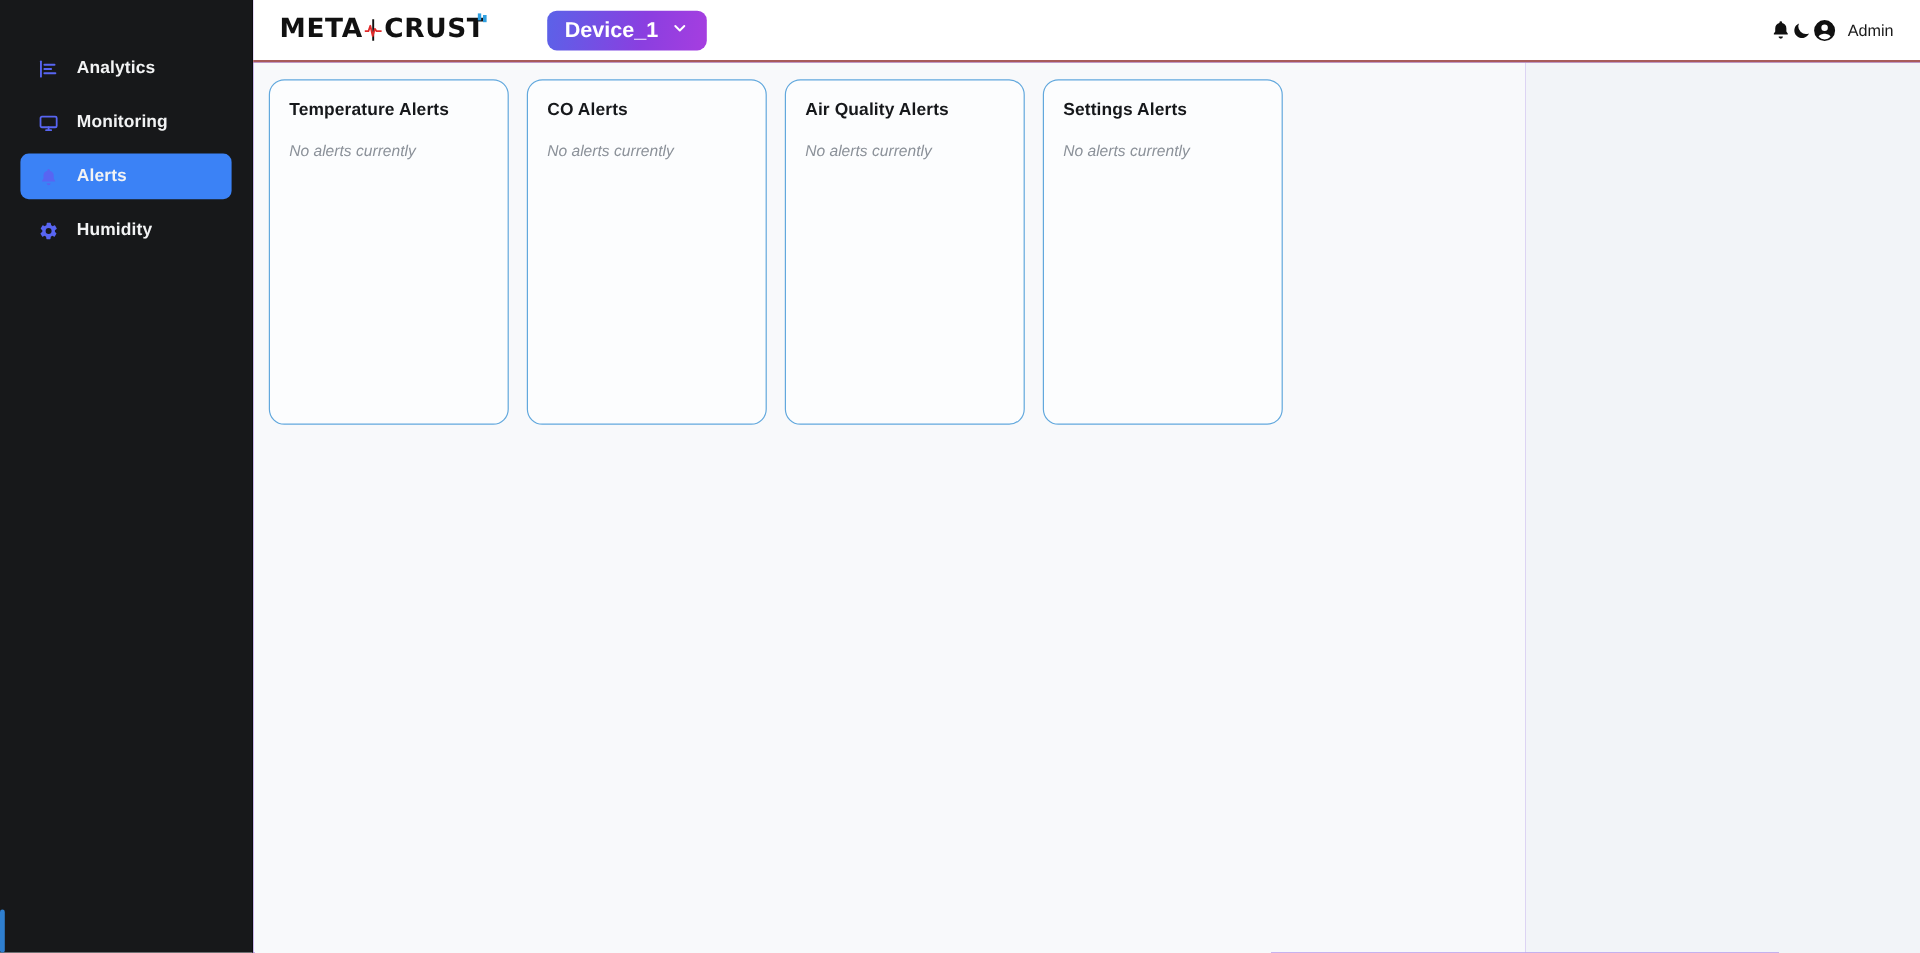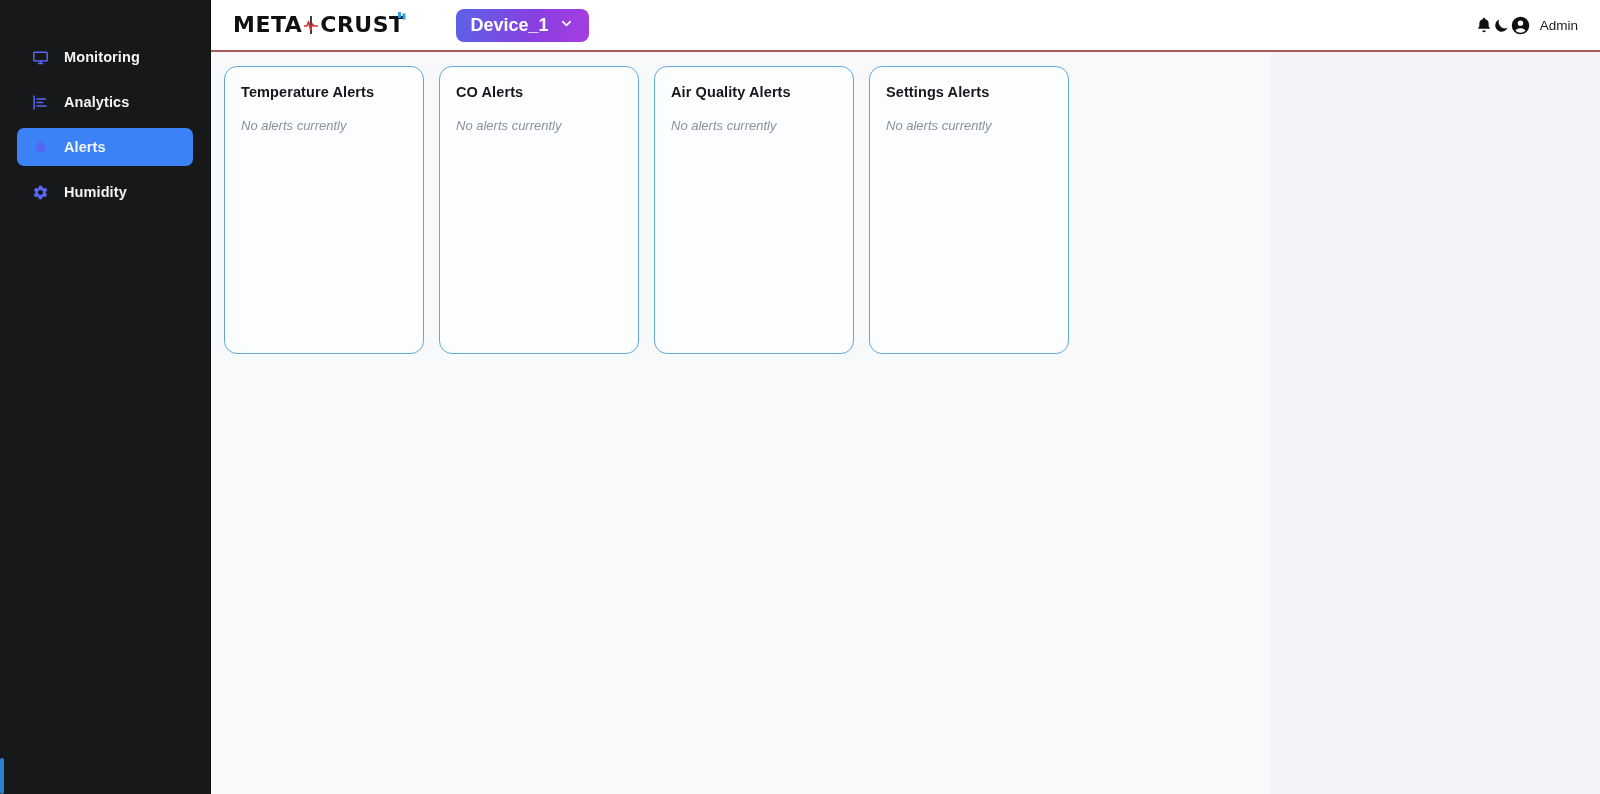--- a/index.html
+++ b/index.html
@@ -233,39 +233,39 @@
 <body>
 
 <div class="app">
 
   <aside class="sidebar">
 
     <nav class="nav">
 
       <div class="nav-item">
         <span class="nav-icon">
-          <svg width="17" height="17" viewBox="0 0 24 24" fill="none" stroke="#5865f2" stroke-width="2.1" stroke-linecap="round" stroke-linejoin="round">
-            <rect x="2.5" y="4.5" width="19" height="12.5" rx="1.6"></rect>
-            <line x1="9" y1="20.5" x2="15" y2="20.5"></line>
-            <line x1="12" y1="17" x2="12" y2="20.5"></line>
-          </svg>
-        </span>
-        <span class="nav-label">Monitoring</span>
-      </div>
-
-      <div class="nav-item">
-        <span class="nav-icon">
           <svg width="17" height="17" viewBox="0 0 24 24" fill="none" stroke="#5865f2" stroke-width="2.2" stroke-linecap="round">
             <line x1="3" y1="3" x2="3" y2="21"></line>
             <line x1="7" y1="7" x2="19" y2="7"></line>
             <line x1="7" y1="12" x2="15" y2="12"></line>
             <line x1="7" y1="17" x2="20" y2="17"></line>
           </svg>
         </span>
         <span class="nav-label">Analytics</span>
+      </div>
+
+      <div class="nav-item">
+        <span class="nav-icon">
+          <svg width="17" height="17" viewBox="0 0 24 24" fill="none" stroke="#5865f2" stroke-width="2.1" stroke-linecap="round" stroke-linejoin="round">
+            <rect x="2.5" y="4.5" width="19" height="12.5" rx="1.6"></rect>
+            <line x1="9" y1="20.5" x2="15" y2="20.5"></line>
+            <line x1="12" y1="17" x2="12" y2="20.5"></line>
+          </svg>
+        </span>
+        <span class="nav-label">Monitoring</span>
       </div>
 
       <div class="nav-item active">
         <span class="nav-icon">
           <svg width="17" height="17" viewBox="0 0 24 24" fill="#5865f2">
             <path d="M12 2.6a1.4 1.4 0 0 1 1.4 1.4v.5a6 6 0 0 1 4.6 5.8v3.4l1.6 2.6c.3.5 0 1.1-.6 1.1H5c-.6 0-.9-.6-.6-1.1l1.6-2.6v-3.4a6 6 0 0 1 4.6-5.8V4A1.4 1.4 0 0 1 12 2.6z"></path>
             <path d="M9.7 19.4h4.6a2.3 2.3 0 0 1-4.6 0z"></path>
           </svg>
         </span>
         <span class="nav-label">Alerts</span>

